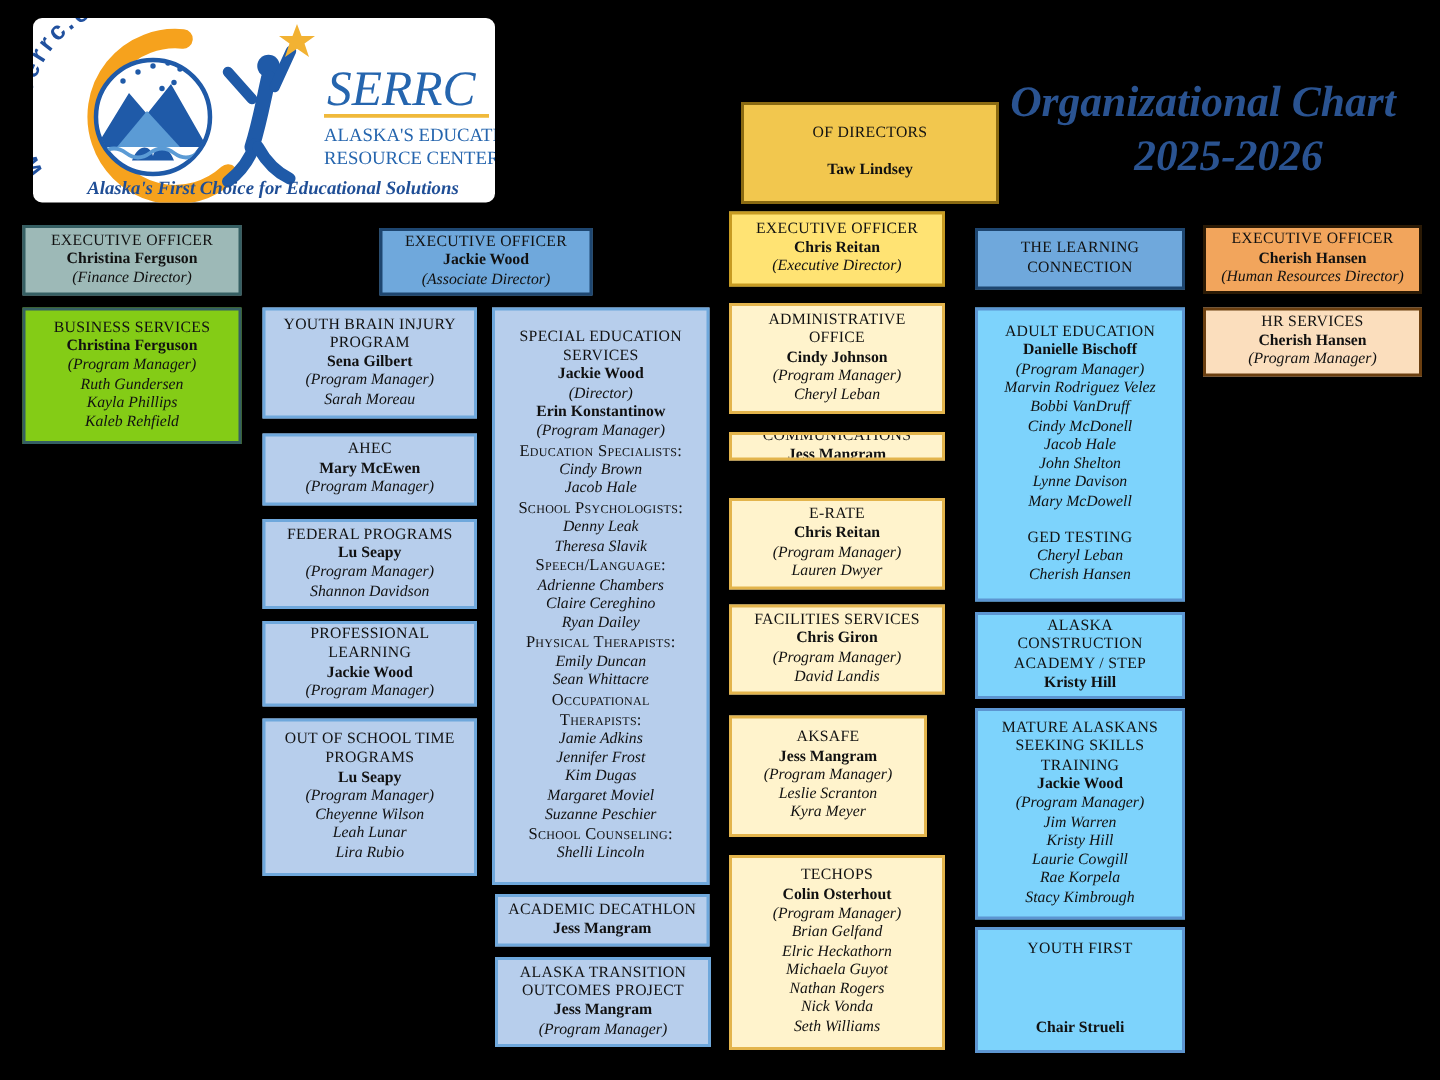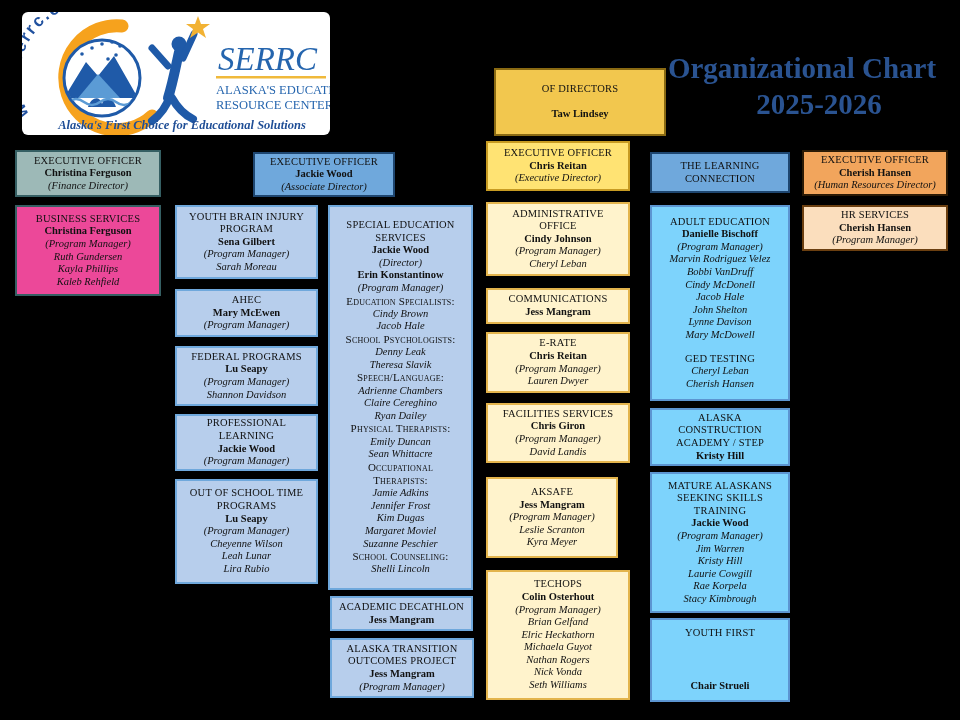--- a/index.html
+++ b/index.html
@@ -2,37 +2,37 @@
 <html><head>
 <meta charset="utf-8">
 <style>
   html,body{margin:0;padding:0;background:#000;}
   .canvas{position:relative;width:960px;height:720px;background:#000;overflow:hidden;
           font-family:"Liberation Serif","DejaVu Serif",serif;color:#111;}
   
   .logo-card{position:absolute;left:22px;top:12px;width:308px;height:123px;background:#fff;border-radius:6px;}
   
   .chart-title{position:absolute;left:648px;top:50px;width:308px;text-align:center;
-               color:#2A5391;font-weight:bold;font-size:29px;line-height:1.25;}
+               color:#2A5391;font-weight:bold;font-style:italic;font-size:29px;line-height:1.25;}
   .chart-title .t2{padding-left:34px;}
   
   .box{position:absolute;box-sizing:border-box;border:2px solid #000;display:flex;flex-direction:column;
        justify-content:center;align-items:center;text-align:center;padding:3px 2px;overflow:hidden;line-height:1.2;}
   .ln{width:100%;}
   .ln-h{font-size:10.5px;letter-spacing:0.2px;}
   .ln-b{font-size:10.5px;font-weight:bold;}
   .ln-i{font-size:10.5px;font-style:italic;}
   .ln-sc{font-size:11px;font-variant:small-caps;letter-spacing:0.2px;}
   .ln-gap{height:11px;}
   
   .pal-gold{background:#F2C74E;border-color:#8A6A12;}
   .pal-lgold{background:#FFE373;border-color:#C79B22;}
   .pal-pyellow{background:#FFF3CC;border-color:#E3B44C;}
   .pal-tealdark{background:#9DB9B7;border-color:#355F63;}
-  .pal-teallight{background:#ec4899;border-color:#355F63;}
+  .pal-teallight{background:#84cc16;border-color:#355F63;}
   .pal-medblue{background:#6FA8DC;border-color:#1E4670;}
   .pal-lblue{background:#B7CEEC;border-color:#6FA8DC;}
   .pal-lblue2{background:#7dd3fc;border-color:#5C95D1;}
   .pal-orange{background:#F2A55C;border-color:#2B1A05;}
   .pal-lorange{background:#FBDEBD;border-color:#6B3F10;}
 </style>
 </head>
 <body>
 
 <div class="canvas">
@@ -196,21 +196,21 @@
         <div class="ln ln-b">Jess Mangram</div>
         <div class="ln ln-i">(Program Manager)</div>
       </div>
       <div class="box pal-pyellow" style="left: 486px; top: 202px; width: 144px; height: 74px;">
         <div class="ln ln-h">ADMINISTRATIVE</div>
         <div class="ln ln-h">OFFICE</div>
         <div class="ln ln-b">Cindy Johnson</div>
         <div class="ln ln-i">(Program Manager)</div>
         <div class="ln ln-i">Cheryl Leban</div>
       </div>
-      <div class="box pal-pyellow" style="left: 486px; top: 288px; width: 144px; height: 36px;">
+      <div class="box pal-pyellow" style="left: 486px; top: 288px; width: 144px; height: 19px;">
         <div class="ln ln-h">COMMUNICATIONS</div>
         <div class="ln ln-b">Jess Mangram</div>
       </div>
       <div class="box pal-pyellow" style="left: 486px; top: 332px; width: 144px; height: 61px;">
         <div class="ln ln-h">E-RATE</div>
         <div class="ln ln-b">Chris Reitan</div>
         <div class="ln ln-i">(Program Manager)</div>
         <div class="ln ln-i">Lauren Dwyer</div>
       </div>
       <div class="box pal-pyellow" style="left: 486px; top: 403px; width: 144px; height: 60px;">

